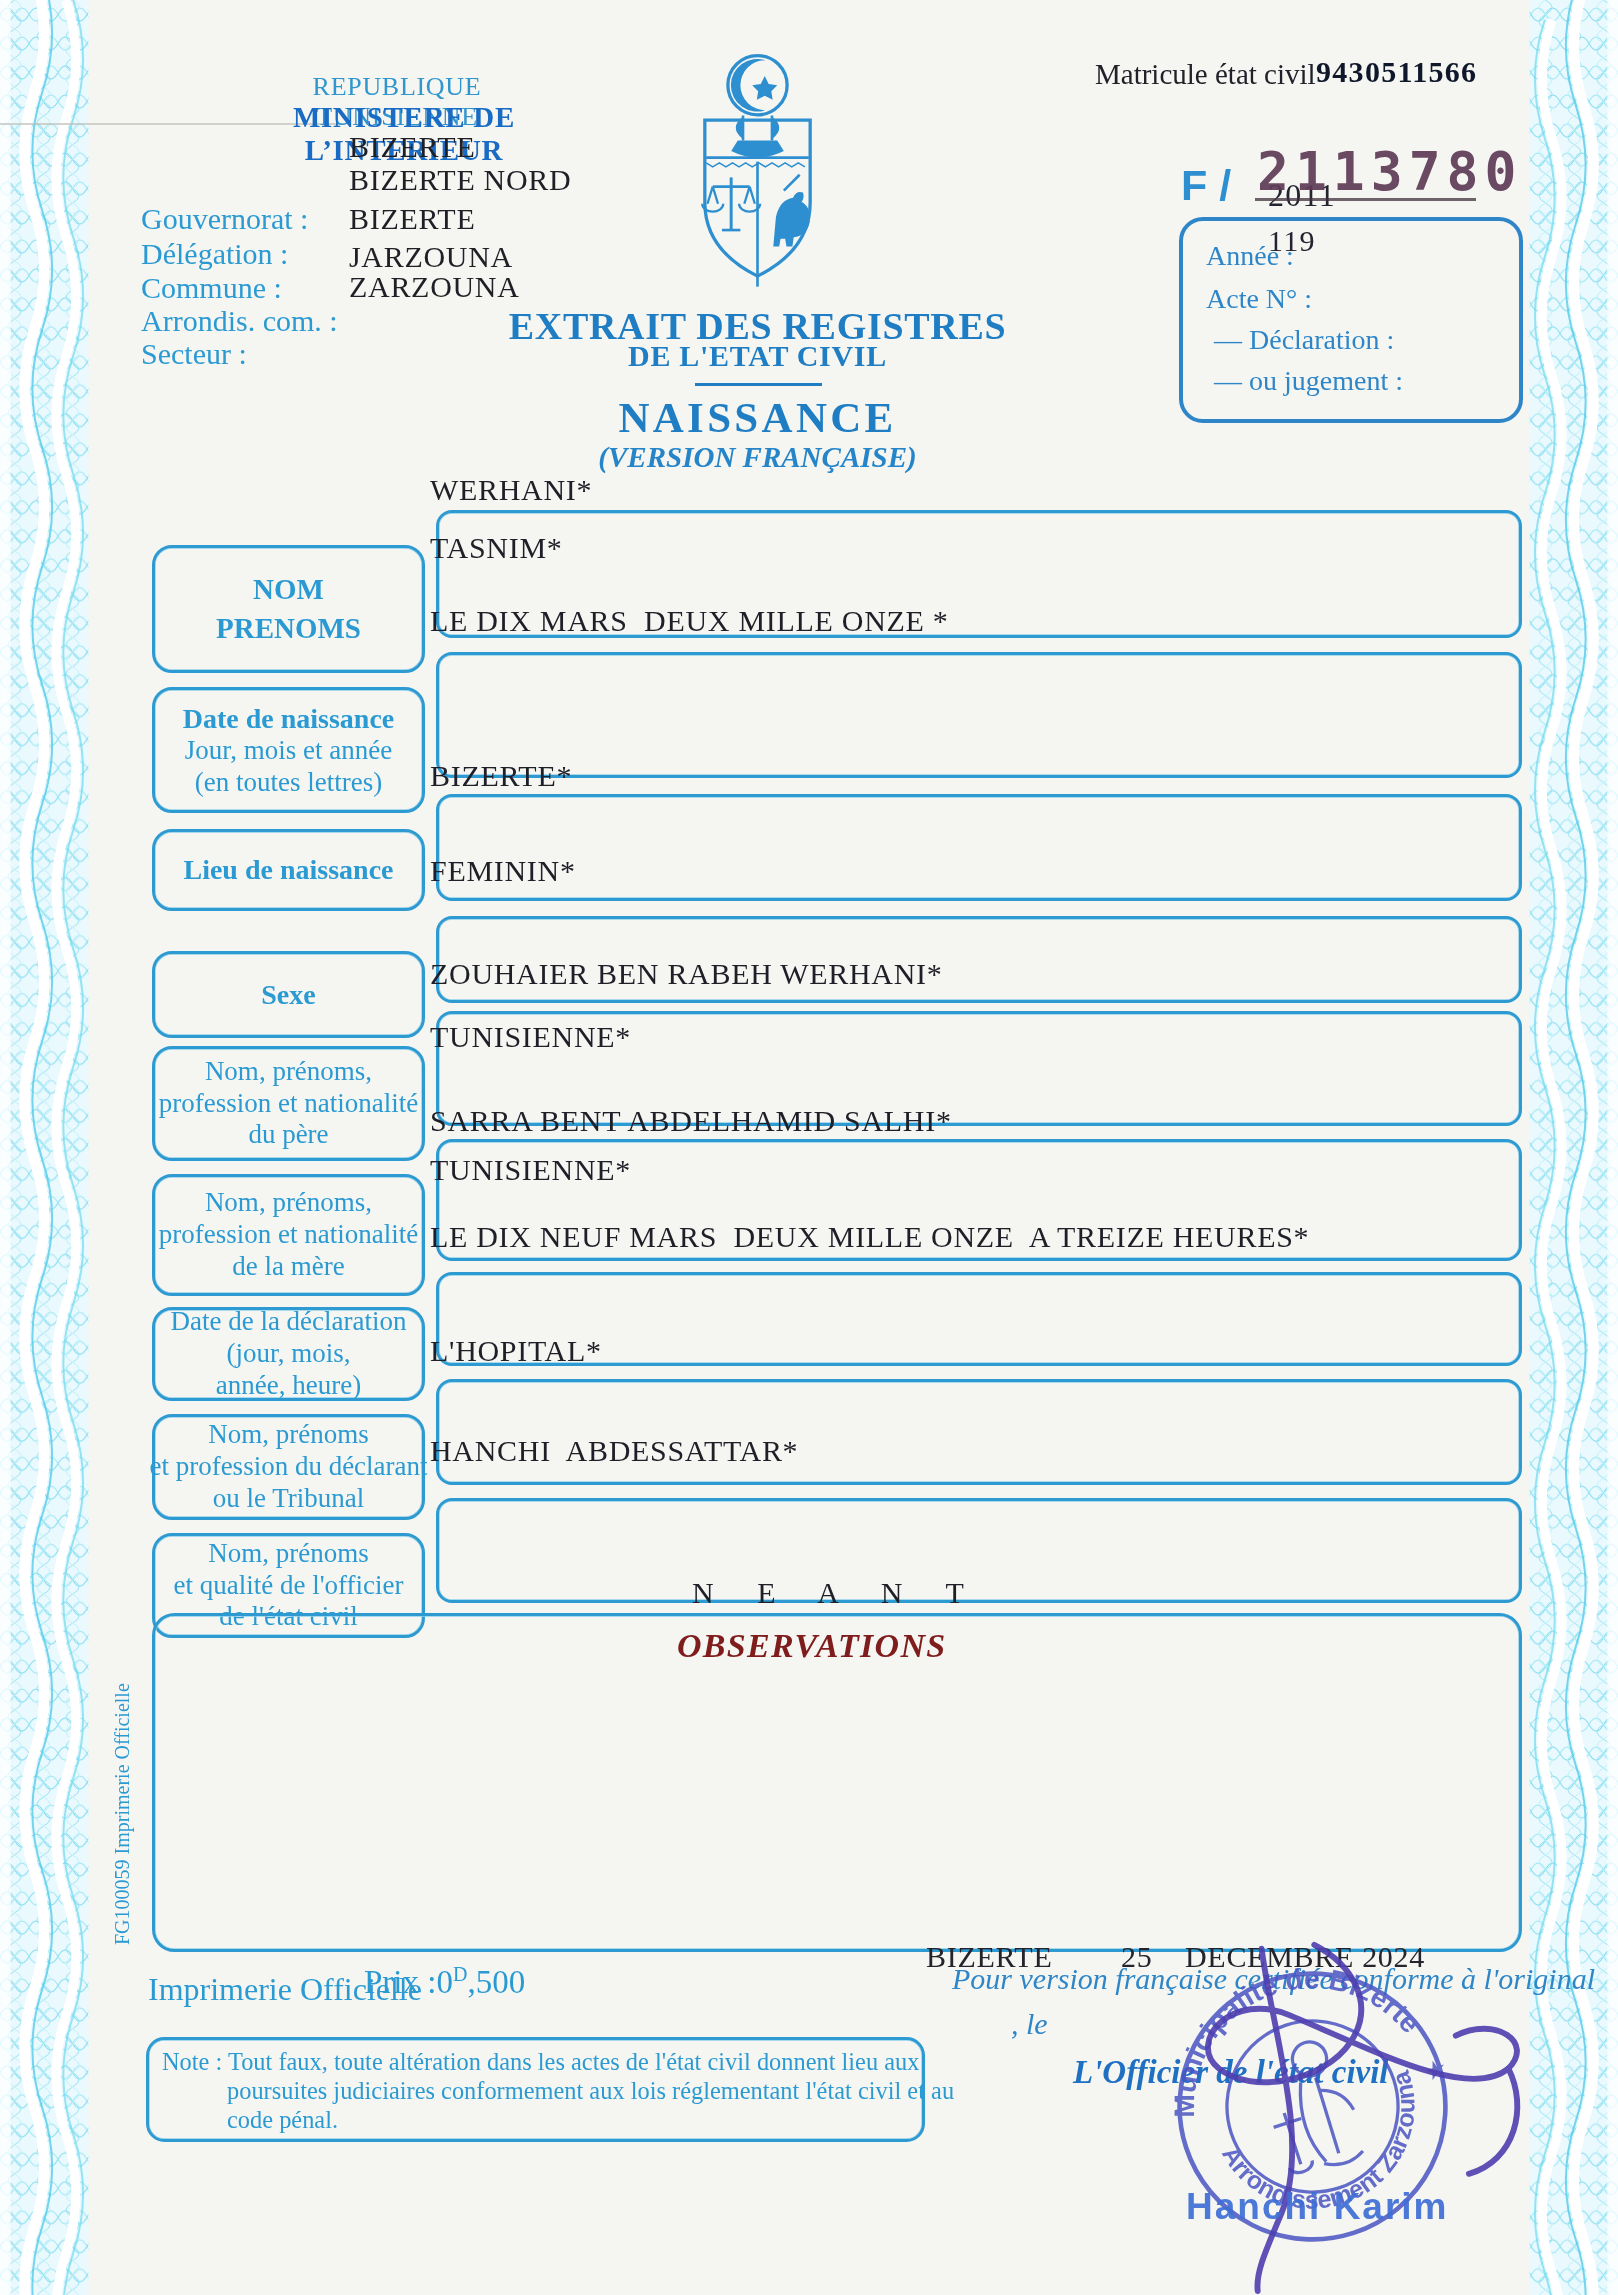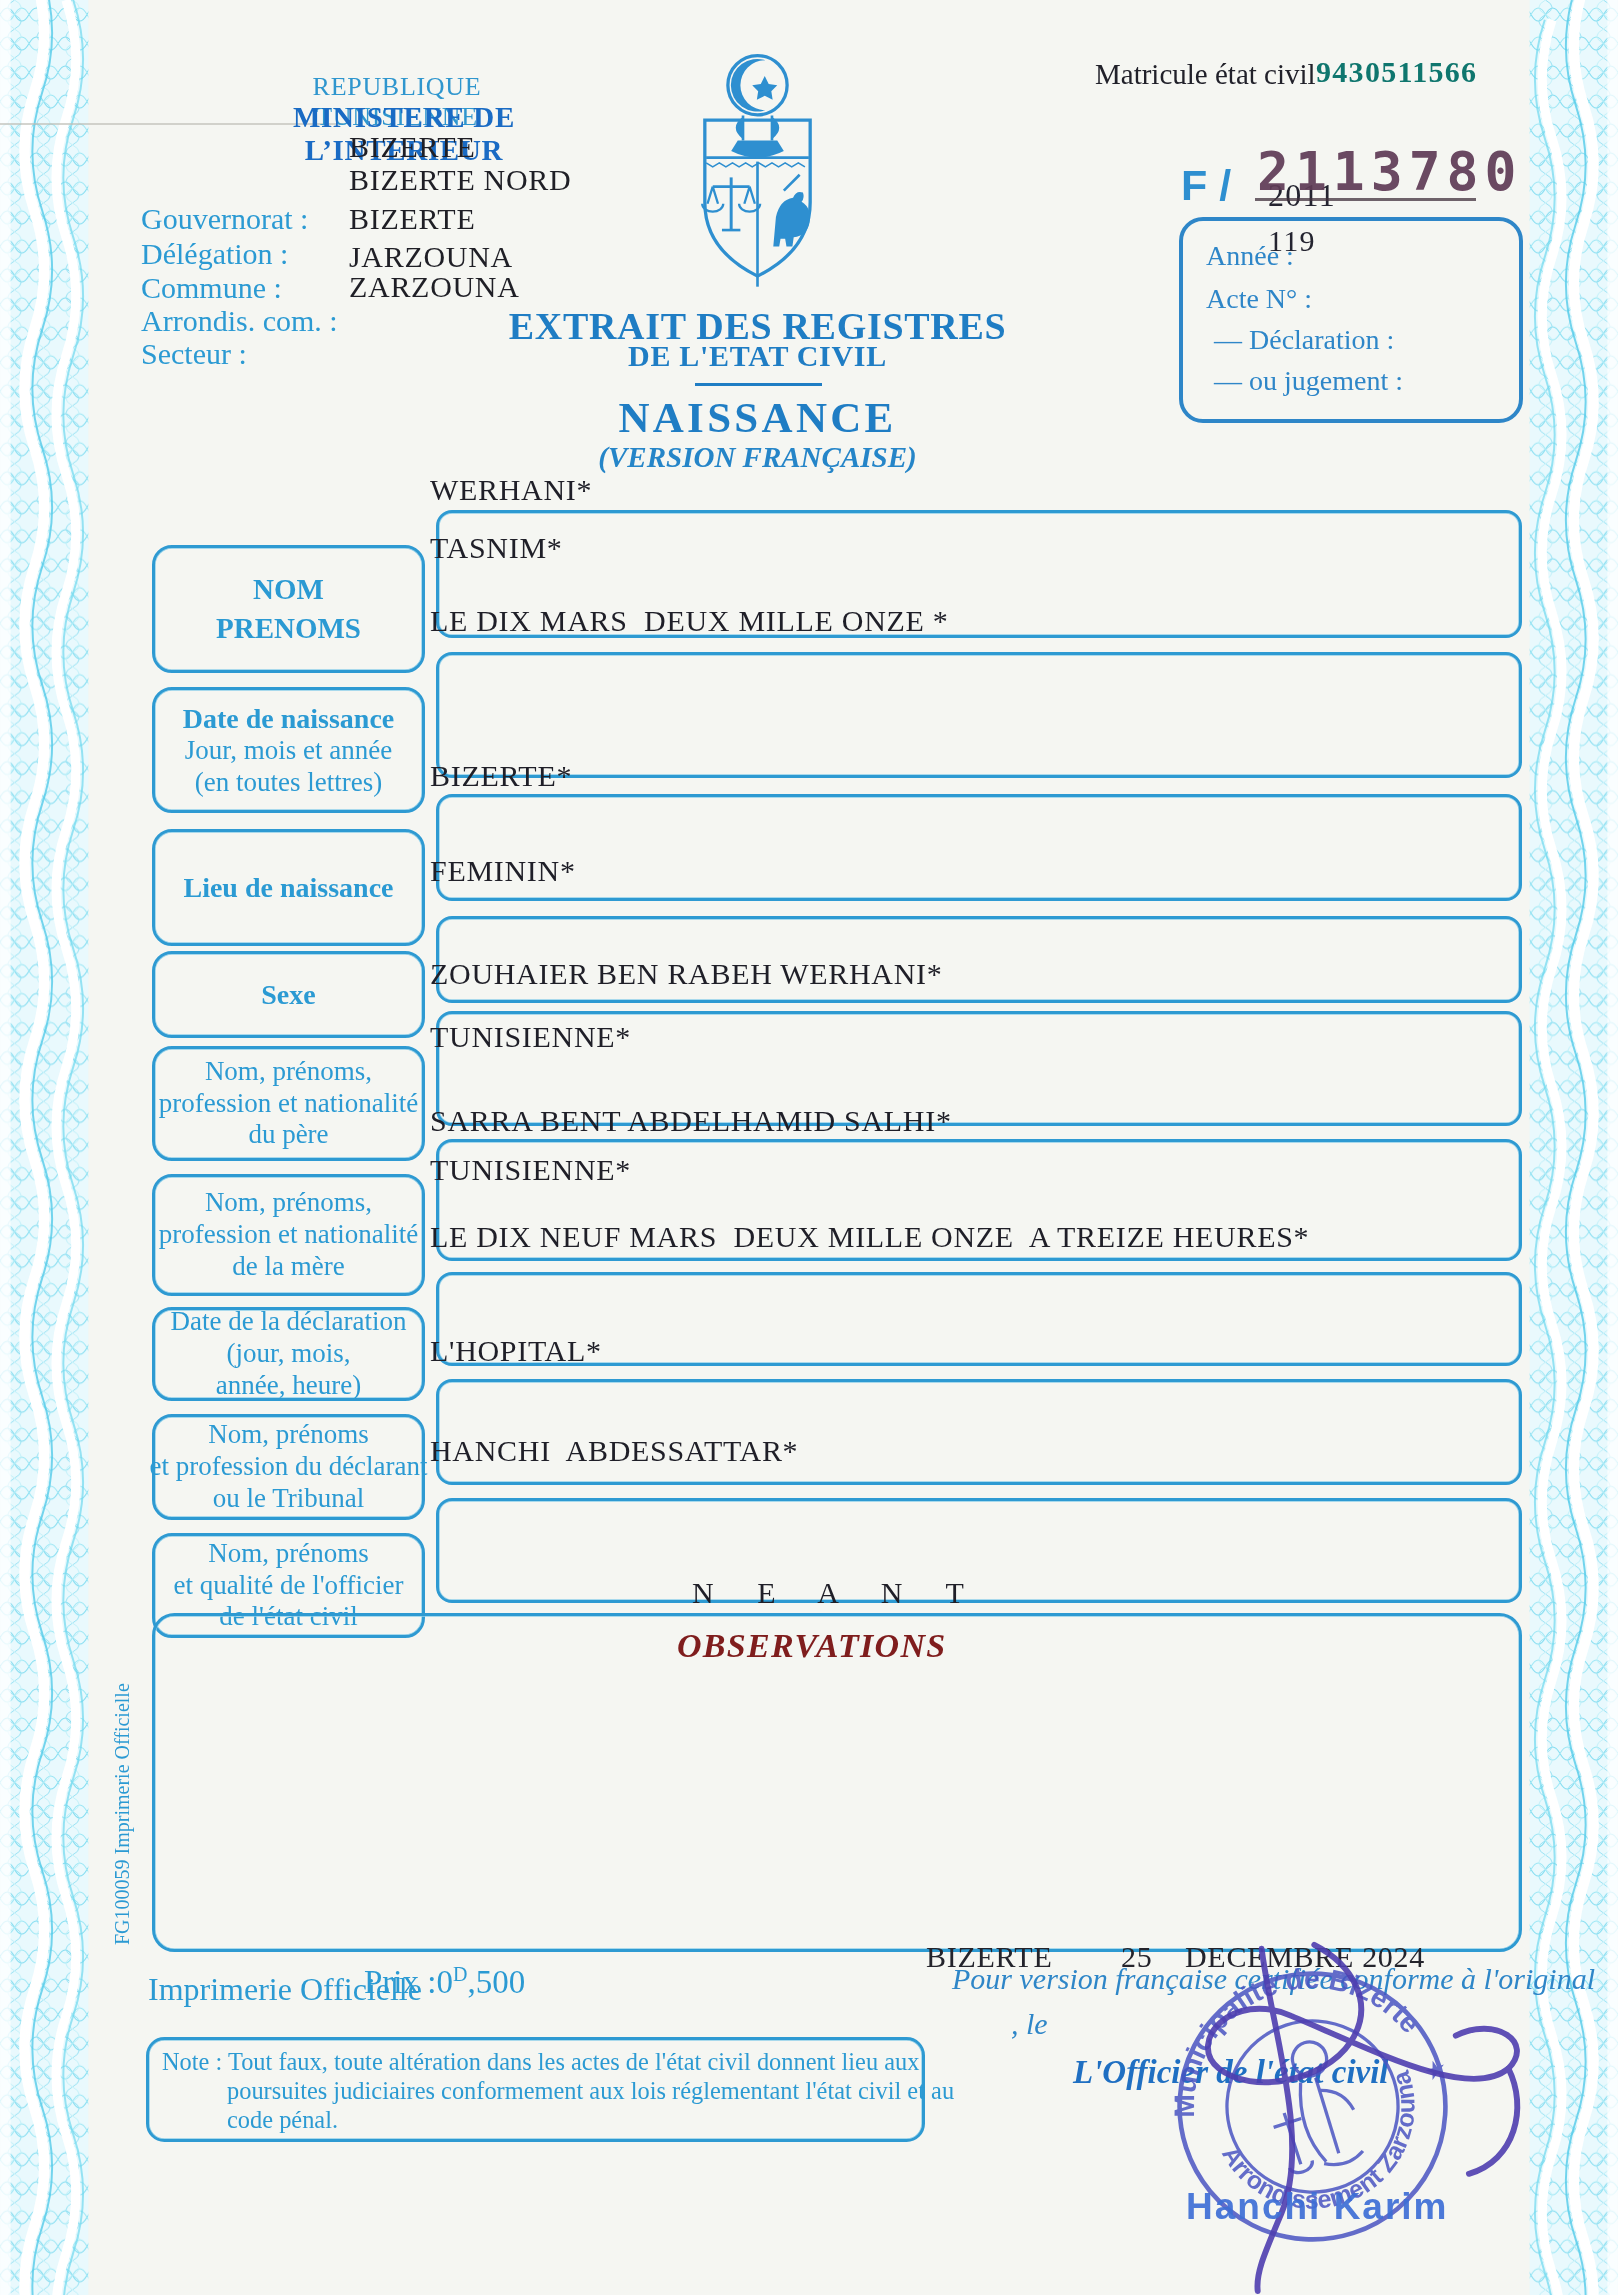--- a/index.html
+++ b/index.html
@@ -8,21 +8,21 @@
          font-family:"Liberation Serif", serif; }
   .abs { position:absolute; }
   .mono { font-family:"DejaVu Sans Mono", monospace; }
 
   
   .republic { color:#2f96ce; font-size:26px; letter-spacing:0.7px; text-align:center; width:310px; }
   .ministry { color:#1a6bc4; font-size:29px; font-weight:bold; letter-spacing:0.7px; text-align:center; width:376px; }
   .admin-label { color:#2b9ad3; font-size:30px; white-space:nowrap; }
   .admin-value { color:#1f1f26; font-size:30px; letter-spacing:0.7px; white-space:nowrap; }
   .matricule-label { color:#21212a; font-size:29px; white-space:nowrap; }
-  .matricule-value { color:#0f766e; font-size:30px; font-weight:bold; letter-spacing:1.3px; }
+  .matricule-value { color:#0f172a; font-size:30px; font-weight:bold; letter-spacing:1.3px; }
 
   
   .f-label { color:#2e8fd0; font-size:43px; font-weight:bold; font-family:"Liberation Sans", sans-serif; }
   .stamp-number { color:#5f3b56; font-size:53px; font-weight:bold; letter-spacing:6px; opacity:.92; }
   .acte-year { color:#242430; font-size:32px; letter-spacing:1.3px; }
   .acte-num  { color:#242430; font-size:30px; letter-spacing:1.3px; }
   .strike { background:#40303c; opacity:.75; height:2.6px; }
   .acte-box { border:4px solid #2e86c8; border-radius:24px; }
   .acte-box-label { color:#2e86c8; font-size:28px; white-space:nowrap; }
 
@@ -158,21 +158,21 @@
 
 <div class="abs label-box" style="top:510px;height:128px;">
   <span class="lb">NOM</span>
   <span class="lb">PRENOMS</span>
 </div>
 <div class="abs label-box" style="top:652px;height:126px;">
   <span class="l" style="font-weight:bold;font-size:28px;">Date de naissance</span>
   <span class="l">Jour, mois et année</span>
   <span class="l">(en toutes lettres)</span>
 </div>
-<div class="abs label-box" style="top:794px;height:117px;">
+<div class="abs label-box" style="top:794px;height:82px;">
   <span class="lb" style="font-size:28px;">Lieu de naissance</span>
 </div>
 <div class="abs label-box" style="top:916px;height:87px;">
   <span class="lb" style="font-size:28px;">Sexe</span>
 </div>
 <div class="abs label-box" style="top:1011px;height:115px;">
   <span class="l">Nom, prénoms,</span>
   <span class="l">profession et nationalité</span>
   <span class="l">du père</span>
 </div>

